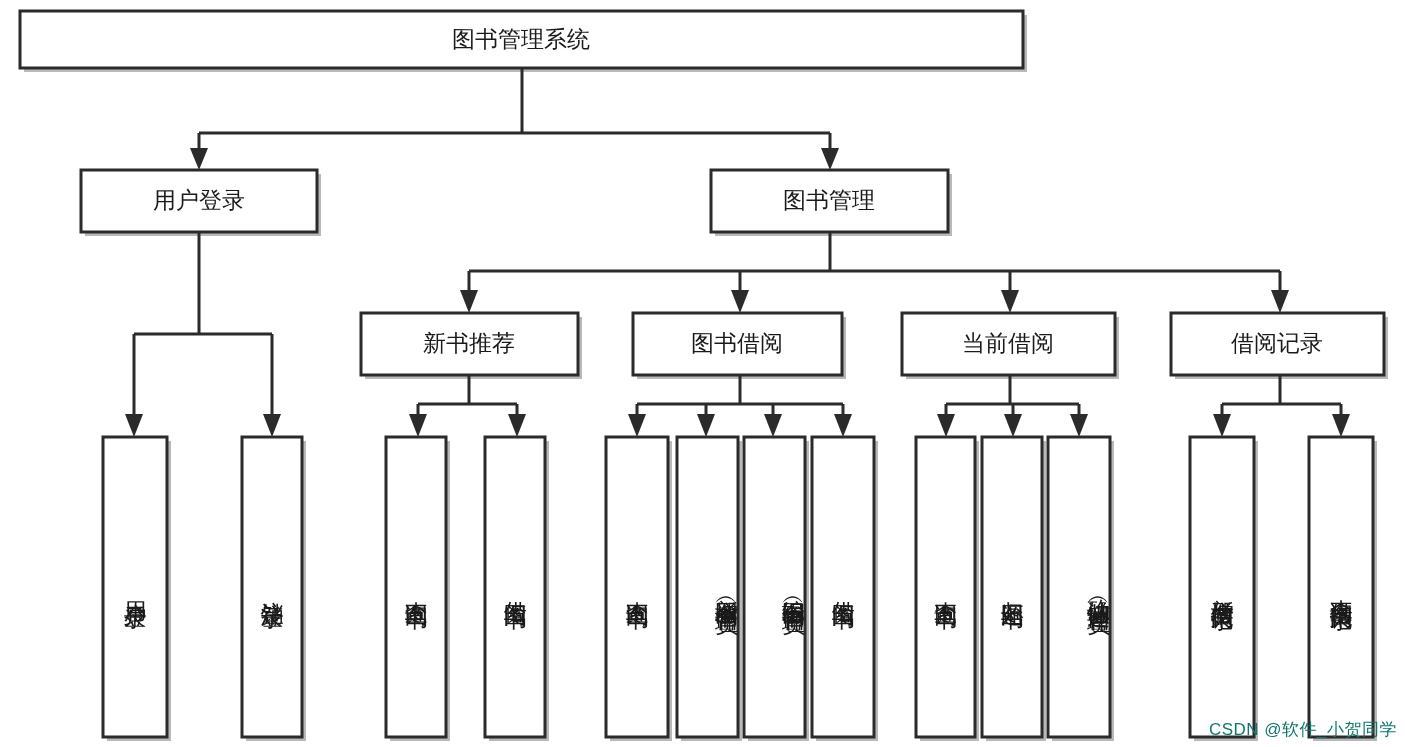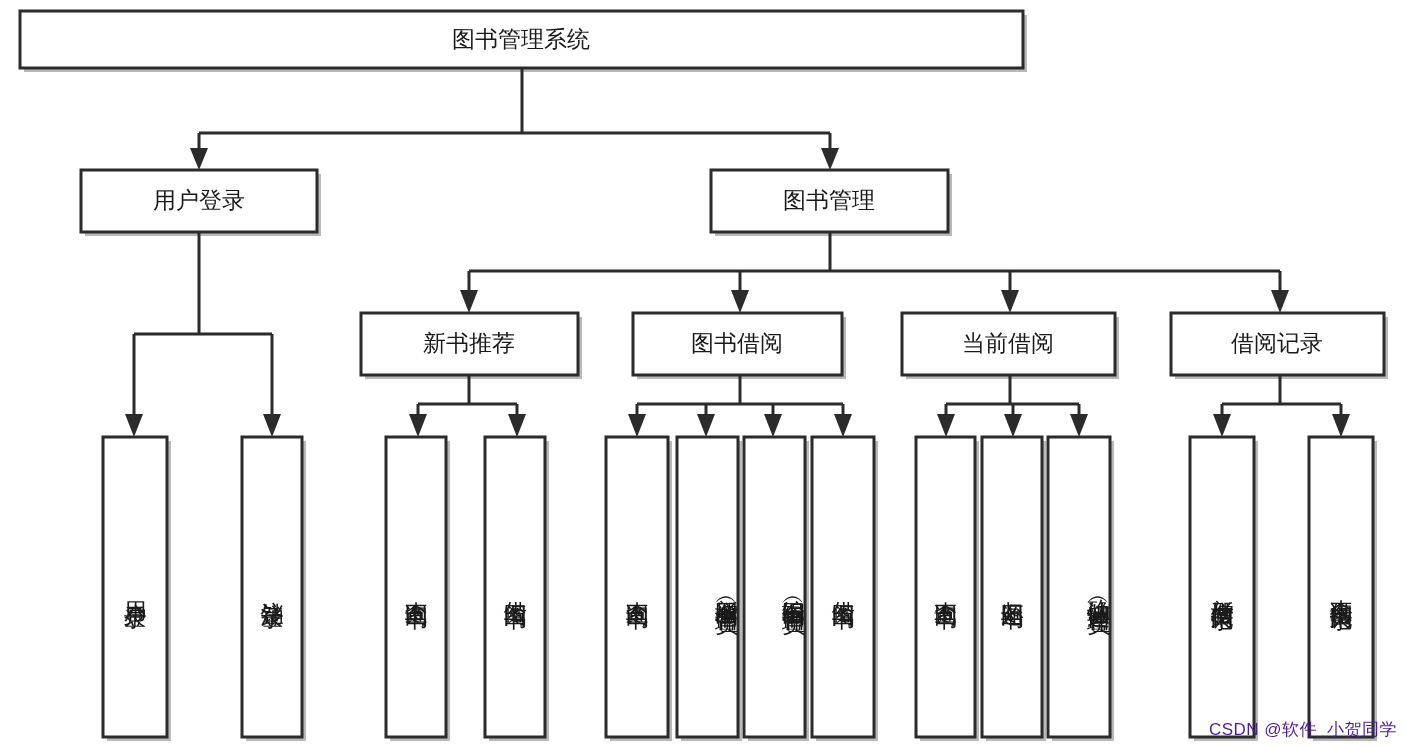--- a/index.html
+++ b/index.html
@@ -64,21 +64,21 @@
     white-space: nowrap;
     text-align: center;
     user-select: none;
   }
   .watermark {
     position: absolute;
     right: 8px;
     bottom: 6px;
     font-family: "Liberation Sans", "DejaVu Sans", sans-serif;
     font-size: 17px;
-    color: #4c1d95;
+    color: #0f766e;
     letter-spacing: 0.5px;
     white-space: nowrap;
     user-select: none;
   }
 </style>
 </head>
 <body>
 
 <div id="diagram-root">
 

